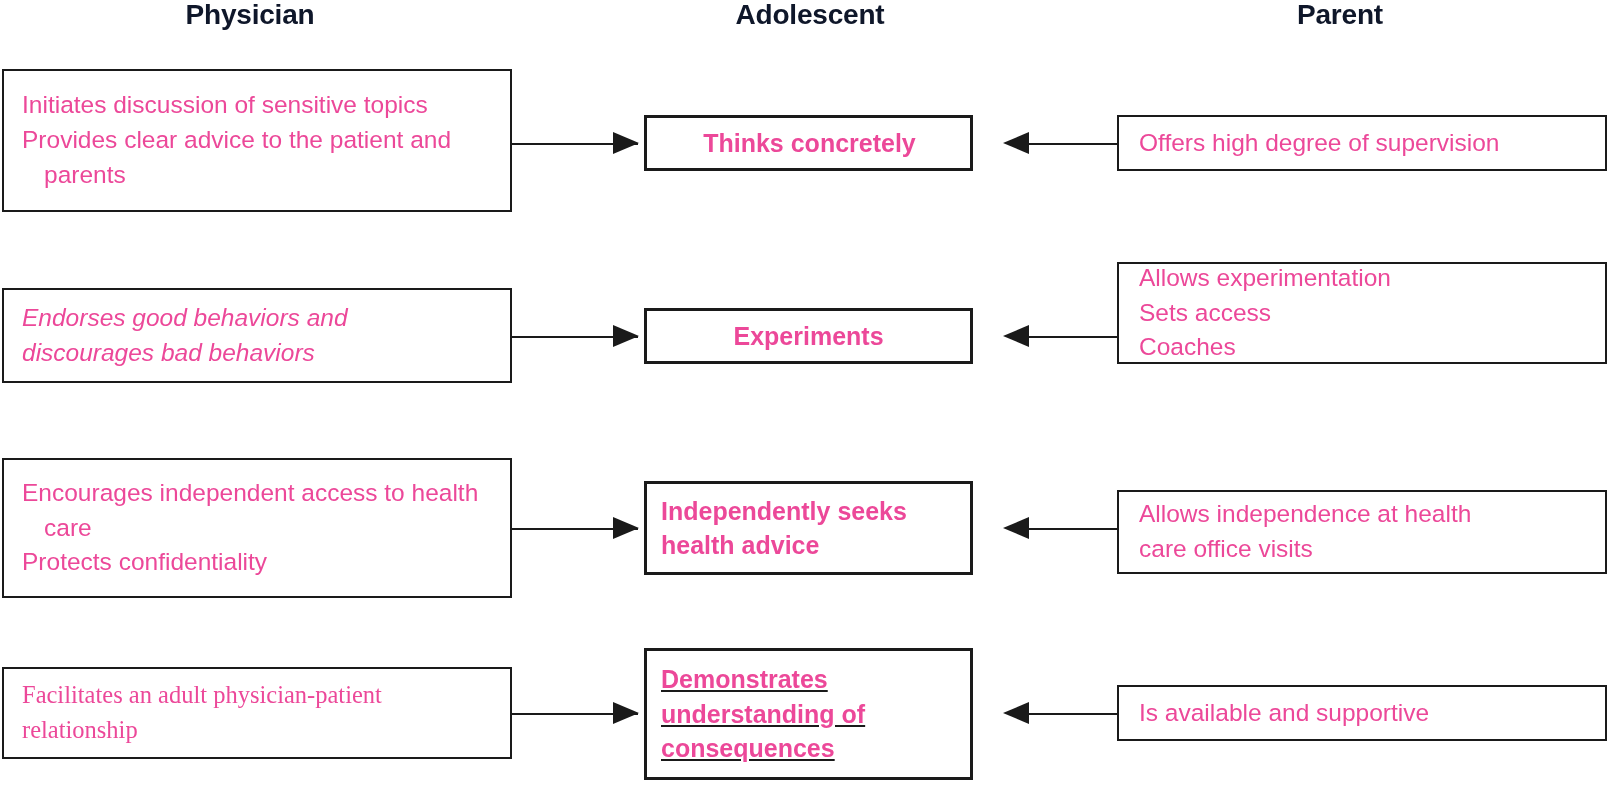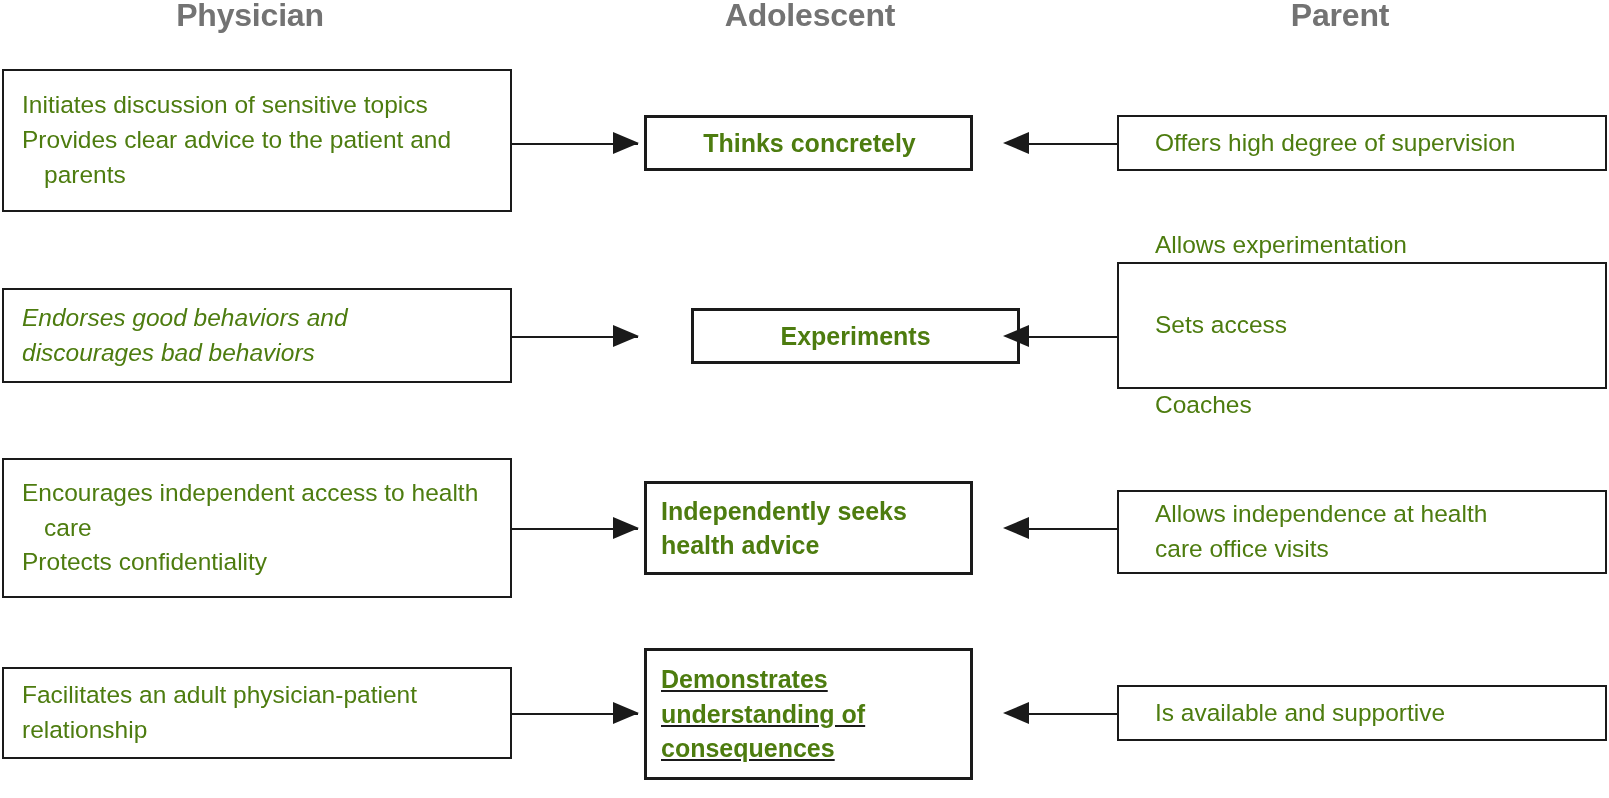--- a/index.html
+++ b/index.html
@@ -17,44 +17,44 @@
     height: 798px;
     background: #ffffff;
     overflow: hidden;
   }
 
   
   .col-header {
     position: absolute;
     top: 0px;
     text-align: center;
-    font-size: 32px;
+    font-size: 28px;
     font-weight: bold;
     letter-spacing: -0.2px;
-    color: #737373;
+    color: #0f172a;
     line-height: 30px;
   }
   #hdr-physician  { left: 60px;   width: 380px; }
   #hdr-adolescent { left: 620px;  width: 380px; }
   #hdr-parent     { left: 1150px; width: 380px; }
 
   
   .node-box {
     position: absolute;
     box-sizing: border-box;
     background: #ffffff;
     border: 2.5px solid #1a1a1a;
     display: flex;
     flex-direction: column;
     justify-content: center;
   }
   .node-box .line {
     font-size: 24.5px;
     line-height: 1.42;
-    color: #4d7c0f;
+    color: #ec4899;
     white-space: pre-wrap;
   }
 
   
   .col-left {
     left: 2px;
     width: 510px;
     padding: 6px 10px 6px 18px;
   }
   .col-left .line { text-indent: 0; }
@@ -75,21 +75,21 @@
     font-size: 25px;
     line-height: 1.38;
   }
   .col-center.centered .line { text-align: center; }
   .col-center.lefted .line   { text-align: left; }
 
   
   .col-right {
     left: 1117px;
     width: 490px;
-    padding: 6px 10px 6px 36px;
+    padding: 6px 10px 6px 20px;
   }
 
   
   .connector {
     position: absolute;
     height: 0;
     border-top: 2.5px solid #1a1a1a;
   }
   .arrow {
     position: absolute;
@@ -136,28 +136,28 @@
   </div>
 
   <div class="node-box col-left" style="top:288px; height:95px;font-style:italic;">
     <div class="line">Endorses good behaviors and</div>
     <div class="line">discourages bad behaviors</div>
   </div>
 
   <div class="connector" style="left:512px; top:336px; width:126px;"></div>
   <div class="arrow right" style="left:613px; top:325px;"></div>
 
-  <div class="node-box col-center centered" style="top:308px; height:56px;margin-left:47px;">
+  <div class="node-box col-center centered" style="top:308px; height:56px;">
     <div class="line">Experiments</div>
   </div>
 
   <div class="arrow left" style="left:1003px; top:325px;"></div>
   <div class="connector" style="left:1028px; top:336px; width:91px;"></div>
 
-  <div class="node-box col-right" style="top:262px; height:127px;gap:45px;">
+  <div class="node-box col-right" style="top:262px; height:102px;">
     <div class="line">Allows experimentation</div>
     <div class="line">Sets access</div>
     <div class="line">Coaches</div>
   </div>
 
   <div class="node-box col-left" style="top:458px; height:140px;">
     <div class="line hang">Encourages independent access to health care</div>
     <div class="line hang">Protects confidentiality</div>
   </div>
 
@@ -170,21 +170,21 @@
   </div>
 
   <div class="arrow left" style="left:1003px; top:517px;"></div>
   <div class="connector" style="left:1028px; top:528px; width:91px;"></div>
 
   <div class="node-box col-right" style="top:490px; height:84px;">
     <div class="line">Allows independence at health</div>
     <div class="line">care office visits</div>
   </div>
 
-  <div class="node-box col-left" style="top:667px; height:92px;">
+  <div class="node-box col-left" style="top:667px; height:92px;font-family:Liberation Serif, serif;">
     <div class="line">Facilitates an adult physician-patient</div>
     <div class="line">relationship</div>
   </div>
 
   <div class="connector" style="left:512px; top:713px; width:126px;"></div>
   <div class="arrow right" style="left:613px; top:702px;"></div>
 
   <div class="node-box col-center lefted" style="top:648px; height:132px;text-decoration:underline;">
     <div class="line">Demonstrates</div>
     <div class="line">understanding of</div>

